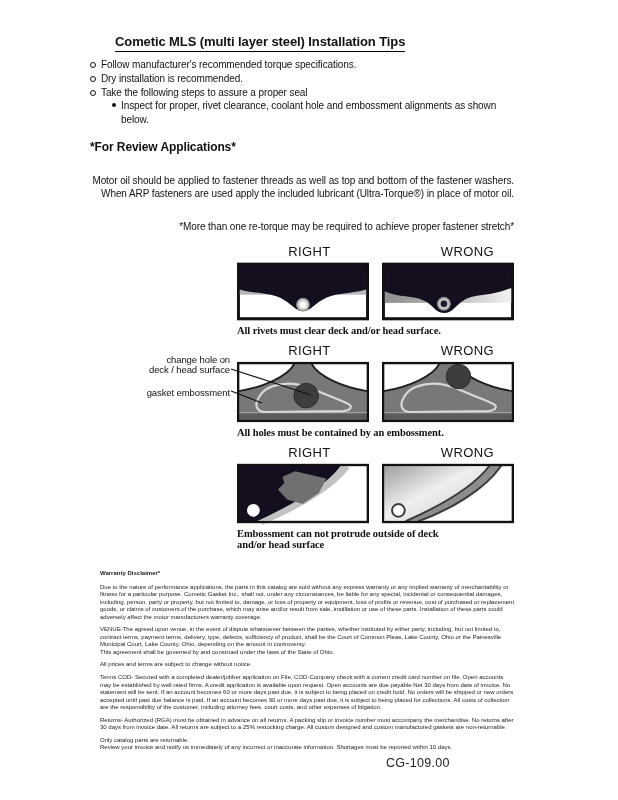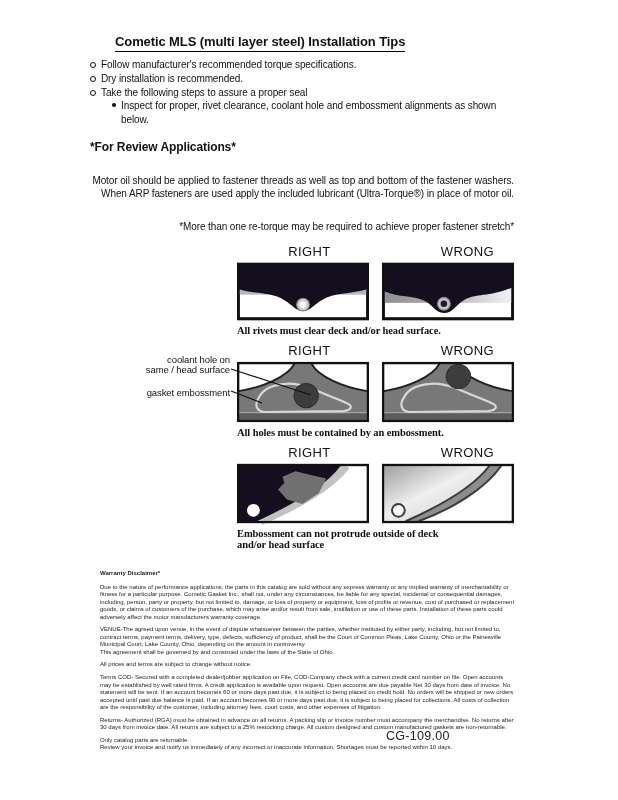--- a/index.html
+++ b/index.html
@@ -23,21 +23,21 @@
   .diag-panels{display:flex;gap:13px;margin-left:147px;margin-top:1px;position:relative;}
   .diag-caption{margin-left:147px;font-size:10.5px;font-weight:bold;margin-top:2px;
                 letter-spacing:-0.1px;font-family:Liberation Serif, serif;}
   .lbl{position:absolute;left:0;width:140px;text-align:right;font-size:9.5px;line-height:1.15;
        letter-spacing:-0.1px;}
   .leader{position:absolute;left:0;top:17px;pointer-events:none;}
   .legal{position:absolute;left:100px;top:570px;width:416px;font-size:6px;line-height:1.26;
          color:#1c1c1c;}
   .legal p{margin:0 0 5px 0;}
   .legal .lh{font-weight:bold;margin-bottom:6px;}
-  .footer-code{position:absolute;left:386px;top:729px;font-size:12.5px;color:#222;
+  .footer-code{position:absolute;left:386px;top:756px;font-size:12.5px;color:#222;
                letter-spacing:0.3px;}
   svg{display:block;}
 </style>
 </head>
 <body>
 
 <div class="content">
 
   <div>
     <span class="title">Cometic MLS (multi layer steel) Installation Tips</span>
@@ -98,22 +98,22 @@
     </div>
     <div class="diag-caption">All rivets must clear deck and/or head surface.</div>
   </div>
 
   <div class="diag-row">
     <div class="diag-headers">
       <span>RIGHT</span>
       <span>WRONG</span>
     </div>
     <div class="lbl" style="top:12px;">
-      <div>coolant hole on</div>
-      <div>same / head surface</div>
+      <div>change hole on</div>
+      <div>deck / head surface</div>
     </div>
     <div class="lbl" style="top:45px;">gasket embossment</div>
     <div class="diag-panels">
       <svg width="145" height="66" viewBox="0 0 145 66">
         <rect x="1.2" y="1.2" width="142.6" height="63.6" fill="#ffffff" stroke="#111" stroke-width="2.4"></rect>
         <path d="M2,32 C28,28 56,16 63,2 H82 C89,16 117,28 143,32 L143,64 L2,64 Z" fill="#787878"></path>
         <path d="M2,32 C28,28 56,16 63,2 M82,2 C89,16 117,28 143,32" fill="none" stroke="#202020" stroke-width="2"></path>
         <rect x="2" y="55" width="141" height="1.6" fill="#a3a3a3"></rect>
         <rect x="2" y="56.5" width="141" height="7.5" fill="#5c5c5c"></rect>
         <path d="M30,55 C21,54 19,47 24,39 C29,29 40,25 53,24 C63,23 71,25 81,29 C95,35 111,41 120,45 C128,48 126,53 117,54 L30,55 Z" fill="none" stroke-width="2.4" stroke="#d8d8d8"></path>

